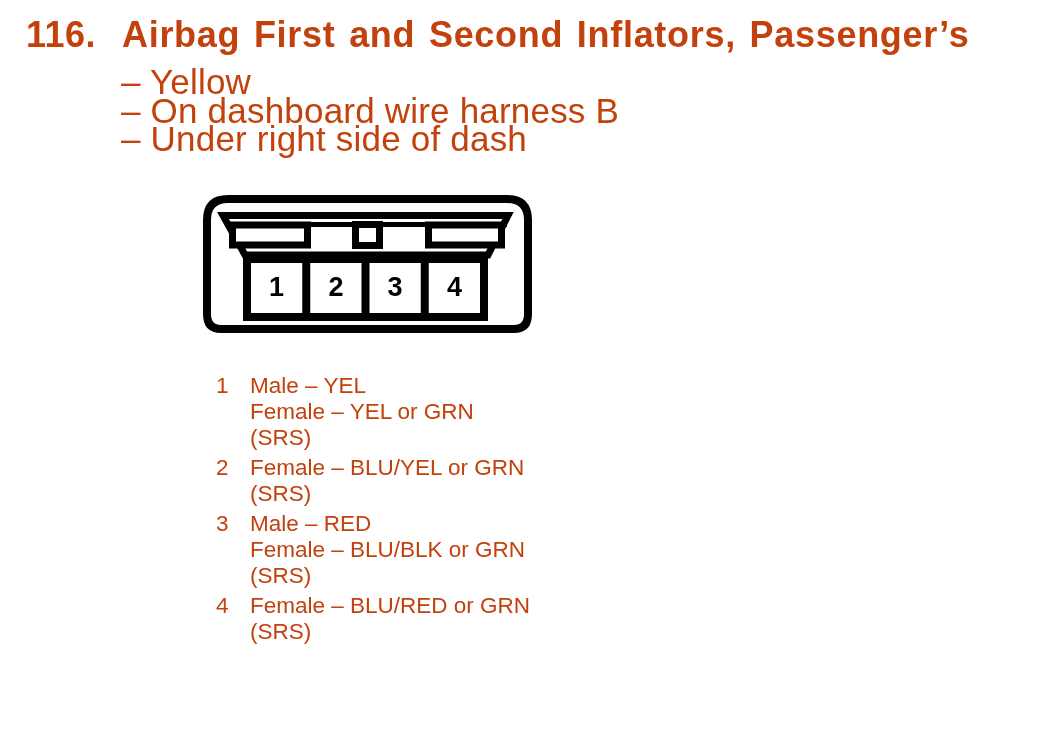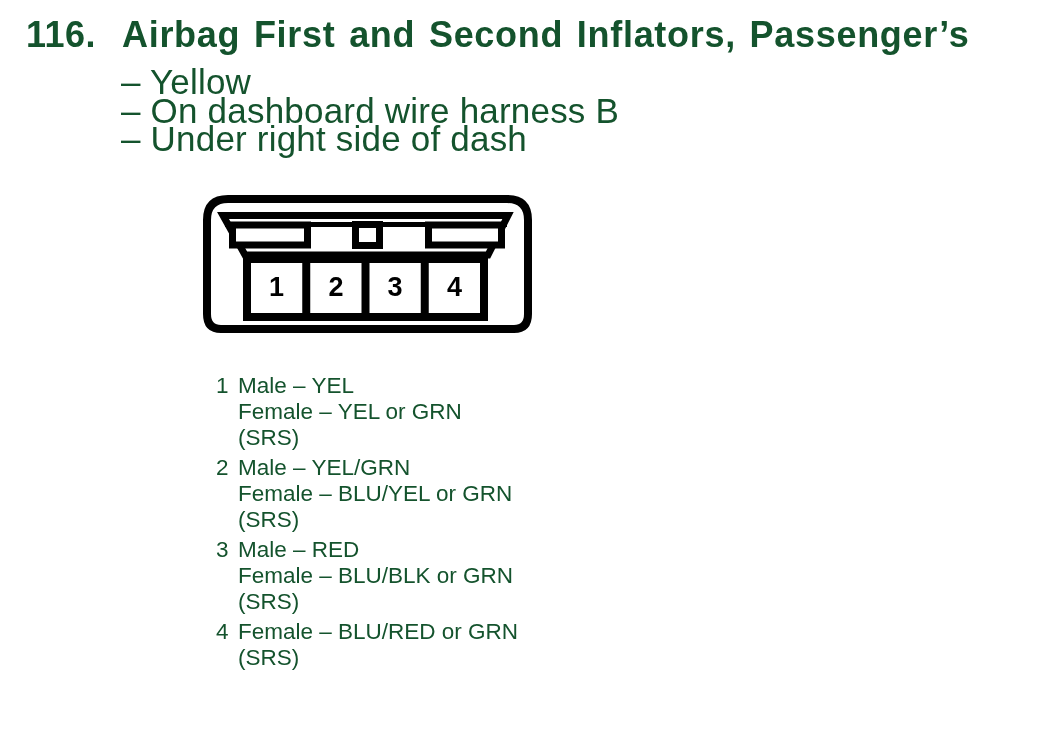--- a/index.html
+++ b/index.html
@@ -53,26 +53,26 @@
   .pinout {
     position: absolute;
     left: 216px;
     top: 373px;
     font-size: 22.5px;
     line-height: 26px;
     white-space: nowrap;
   }
   .pin-item { display: flex; margin-bottom: 4px; }
   .pin-num { flex: none; width: 22px; }
-  .pin-line { display: block; }
+  .pin-line { display: block; margin-left: 12px; }
 </style>
 </head>
 <body>
 
-<div class="page" style="background: rgb(255, 255, 255); color: #14532d;">
+<div class="page" style="background: rgb(255, 255, 255); color: #c2410c;">
 
   <div class="title-row">
     <span class="item-no">116.</span><span class="title-text">Airbag First and Second Inflators, Passenger’s</span>
   </div>
 
   <div class="notes">
     <div class="note">– Yellow</div>
     <div class="note">– On dashboard wire harness B</div>
     <div class="note">– Under right side of dash</div>
   </div>
@@ -107,21 +107,20 @@
       <span class="pin-lines">
         <span class="pin-line">Male – YEL</span>
         <span class="pin-line">Female – YEL or GRN</span>
         <span class="pin-line">(SRS)</span>
       </span>
     </div>
 
     <div class="pin-item">
       <span class="pin-num">2</span>
       <span class="pin-lines">
-        <span class="pin-line">Male – YEL/GRN</span>
         <span class="pin-line">Female – BLU/YEL or GRN</span>
         <span class="pin-line">(SRS)</span>
       </span>
     </div>
 
     <div class="pin-item">
       <span class="pin-num">3</span>
       <span class="pin-lines">
         <span class="pin-line">Male – RED</span>
         <span class="pin-line">Female – BLU/BLK or GRN</span>

